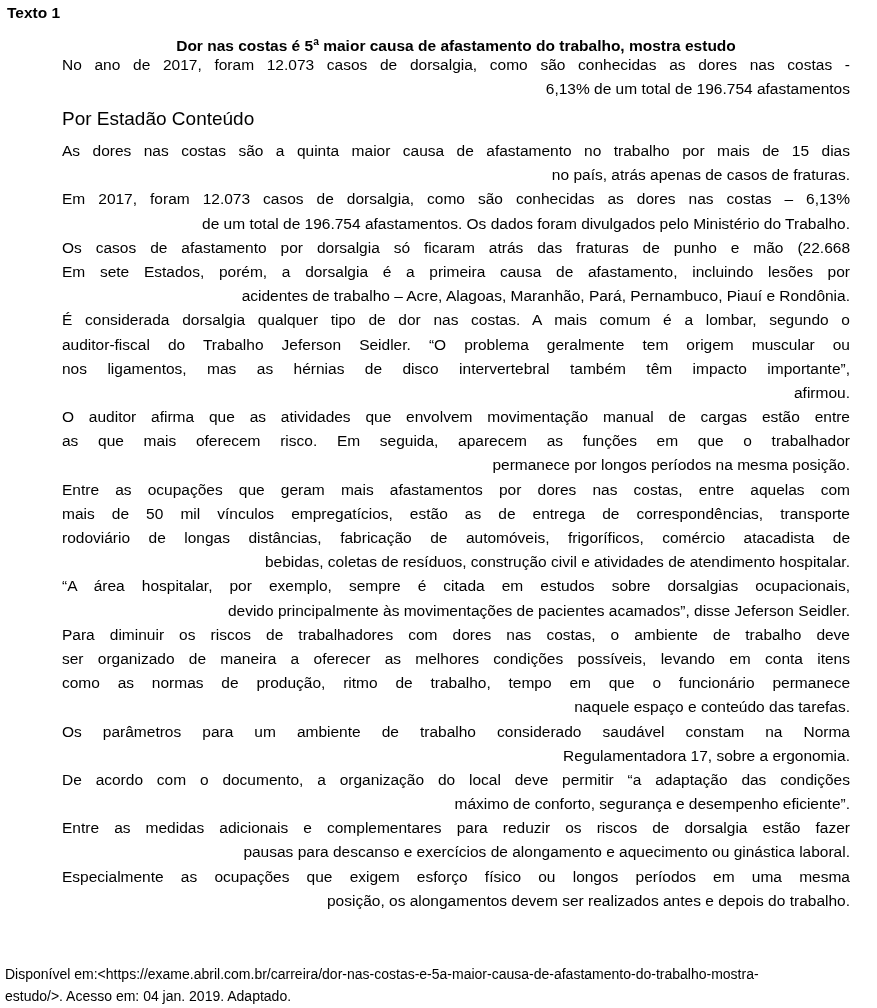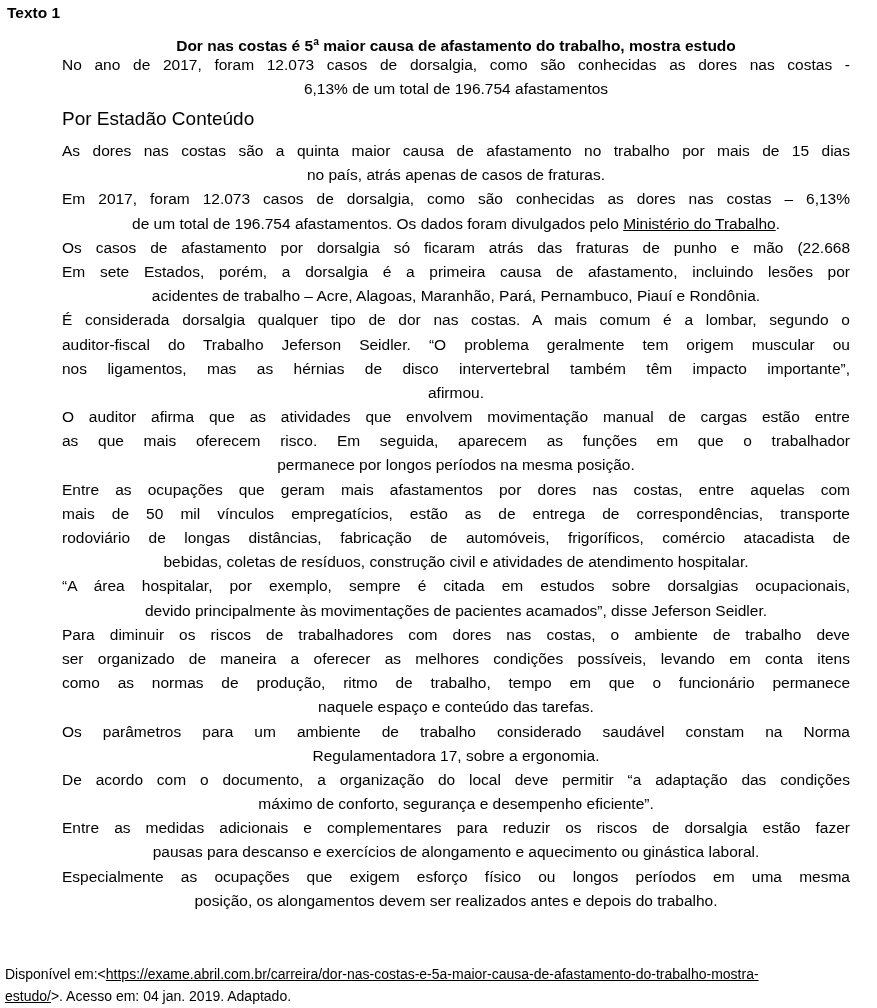--- a/index.html
+++ b/index.html
@@ -17,24 +17,24 @@
     font-size:15.5px;font-weight:bold;line-height:24px;text-align:center;margin-top:8px;
   }
   #lede{position:absolute;left:62px;top:53px;width:788px;}
   #byline{
     position:absolute;left:62px;top:107px;width:788px;
     font-size:19px;line-height:24.2px;
   }
   #body-text{position:absolute;left:62px;top:139px;width:788px;}
   .line{
     position:relative;height:24.2px;line-height:24.2px;
-    font-size:15.5px;overflow:hidden;text-align:center;
+    font-size:15.5px;overflow:hidden;text-align:right;
   }
   .line.just{text-align:justify;text-align-last:justify;}
-  .u{text-decoration:underline;}
+  .u{}
   #footer{position:absolute;left:5px;top:963px;width:858px;}
   .fline{height:22px;line-height:22px;font-size:14px;overflow:hidden;}
 </style>
 </head>
 <body>
 
 <div id="texto-label">Texto 1</div>
 
 <div id="page-title">Dor nas costas é 5ª maior causa de afastamento do trabalho, mostra estudo</div>
 

